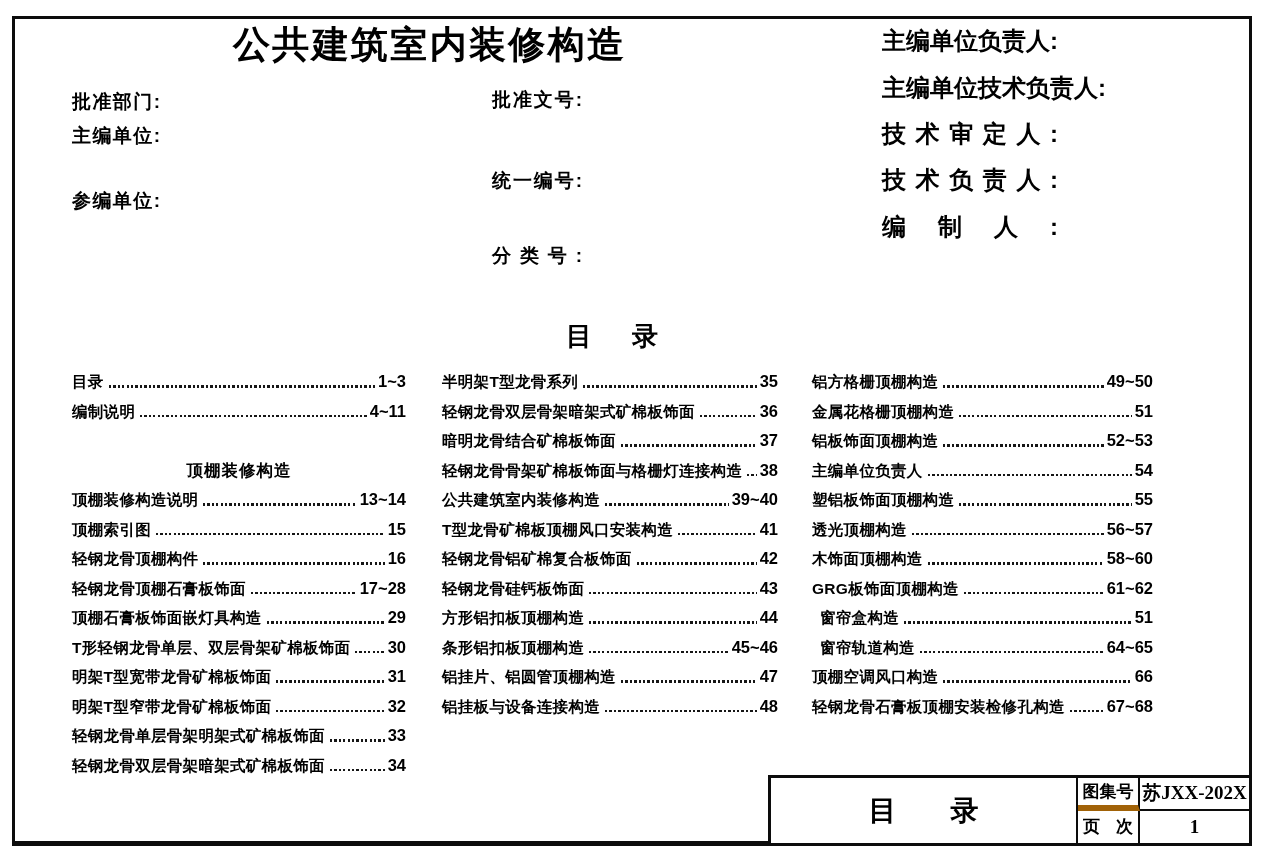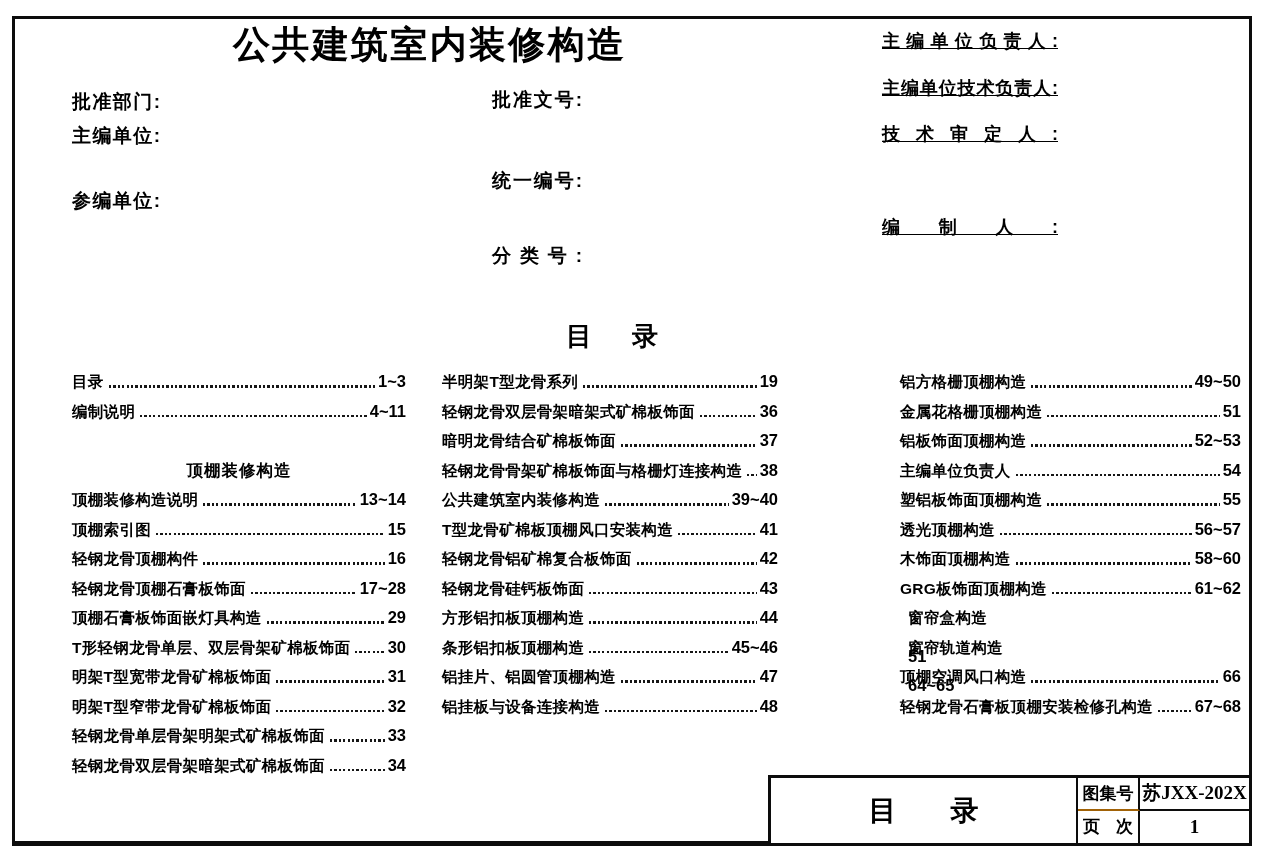--- a/index.html
+++ b/index.html
@@ -20,35 +20,35 @@
     white-space:nowrap; letter-spacing:1px;
   }
   .fld {
     position:absolute; font-weight:700; font-size:19px; line-height:26px;
     text-align:justify; text-align-last:justify; white-space:nowrap;
   }
   .fl { left:72px; width:88px; }
   .fl0 { top:89px; } .fl1 { top:123px; } .fl2 { top:188px; }
   .fm { left:492px; width:90px; }
   .fm0 { top:87px; } .fm1 { top:168px; } .fm2 { top:243px; }
-  .fr { left:882px; width:176px; font-size:18px;text-decoration:underline; }
+  .fr { left:882px; width:176px; font-size:24px; }
   .fr0 { top:28px; } .fr1 { top:75px; } .fr2 { top:121px; } .fr3 { top:167px; } .fr4 { top:214px; }
   
   .toc-heading {
     position:absolute; left:566px; top:321px; width:92px; height:30px;
     font-size:26px; font-weight:700; line-height:30px;
     text-align:justify; text-align-last:justify;
   }
   
   .toc-col { position:absolute; top:367px; }
   .toc-col-1 { left:72px;  width:334px; }
   .toc-col-2 { left:442px; width:336px; }
-  .toc-col-3 { left:900px; width:341px; }
+  .toc-col-3 { left:812px; width:341px;text-align:center; }
   .toc-row { display:flex; height:29.5px; line-height:29.5px; }
-  .toc-row.indent { padding-left:8px;flex-direction:column; }
+  .toc-row.indent { padding-left:8px; }
   .toc-title { font-size:15.5px; font-weight:700; white-space:nowrap; letter-spacing:0.3px; }
   .leader {
     flex:1 1 0; min-width:6px; align-self:flex-end; height:2.4px;
     margin:0 3px 9px 5px;
     background:repeating-linear-gradient(90deg,#161616 0 2.3px,transparent 2.3px 4.4px);
   }
   .toc-pages {
     font-family:Liberation Sans, sans-serif;
     font-size:16.5px; font-weight:700; white-space:nowrap;
   }
@@ -59,21 +59,21 @@
   .toc-spacer { height:29.5px; }
   
   .tblock {
     position:absolute; left:768px; top:775px; width:484px; height:71px;
     border:3px solid #0c0c0c; background:#fff;
     display:grid; grid-template-columns:307px 62px 1fr; grid-template-rows:1fr 1fr;
   }
   .tb-cell { display:flex; align-items:center; justify-content:center; }
   .tb-name { grid-row:1/3; grid-column:1; border-right:2px solid #0c0c0c; }
   .tb-name .spread2 { width:110px; font-size:28px; font-weight:700; text-align:justify; text-align-last:justify; }
-  .tb-l1 { grid-row:1; grid-column:2; border-right:2px solid #0c0c0c; border-bottom:2px solid #a16207; font-size:17px; font-weight:700; white-space:nowrap; }
+  .tb-l1 { grid-row:1; grid-column:2; border-right:2px solid #0c0c0c; border-bottom:6px solid #a16207; font-size:17px; font-weight:700; white-space:nowrap; }
   .tb-v1 { grid-row:1; grid-column:3; border-bottom:2px solid #0c0c0c;
            font-family:"Liberation Serif","DejaVu Serif",serif; font-size:19px; font-weight:700; white-space:nowrap; }
   .tb-l2 { grid-row:2; grid-column:2; border-right:2px solid #0c0c0c; }
   .tb-l2 .spread2 { width:50px; font-size:17px; font-weight:700; text-align:justify; text-align-last:justify; }
   .tb-v2 { grid-row:2; grid-column:3;
            font-family:"Liberation Serif","DejaVu Serif",serif; font-size:19px; font-weight:700; }
 </style>
 </head>
 <body>
 
@@ -86,20 +86,21 @@
   <div class="fld fl fl1">主编单位:</div>
   <div class="fld fl fl2">参编单位:</div>
 
   <div class="fld fm fm0">批准文号:</div>
   <div class="fld fm fm1">统一编号:</div>
   <div class="fld fm fm2">分类号:</div>
 
   <div class="fld fr fr0">主编单位负责人:</div>
   <div class="fld fr fr2">技术审定人:</div>
   <div class="fld fr fr1">主编单位技术负责人:</div>
+  <div class="fld fr fr3">技术负责人:</div>
   <div class="fld fr fr4">编制人:</div>
 
   <div class="toc-heading">目录</div>
 
   <div class="toc-col toc-col-1">
 
   <div class="toc-row">
         <span class="toc-title">目录</span>
         <span class="leader"></span>
         <span class="toc-pages">1~3</span>
@@ -161,21 +162,21 @@
         <span class="leader"></span>
         <span class="toc-pages">34</span>
       </div>
     </div>
 
   <div class="toc-col toc-col-2">
 
   <div class="toc-row">
         <span class="toc-title">半明架T型龙骨系列</span>
         <span class="leader"></span>
-        <span class="toc-pages">19</span>
+        <span class="toc-pages">35</span>
       </div>
       <div class="toc-row">
         <span class="toc-title">轻钢龙骨双层骨架暗架式矿棉板饰面</span>
         <span class="leader"></span>
         <span class="toc-pages">36</span>
       </div>
       <div class="toc-row">
         <span class="toc-title">暗明龙骨结合矿棉板饰面</span>
         <span class="leader"></span>
         <span class="toc-pages">37</span>

